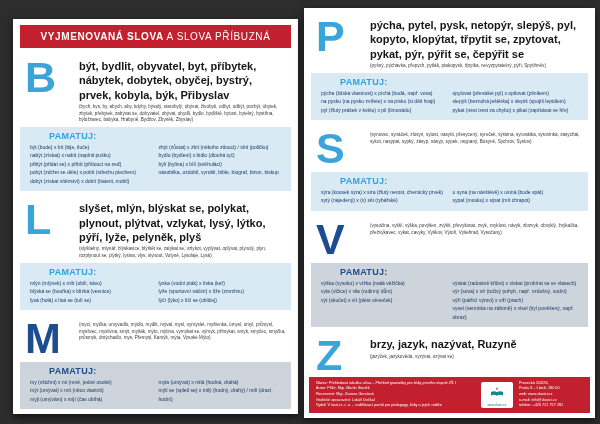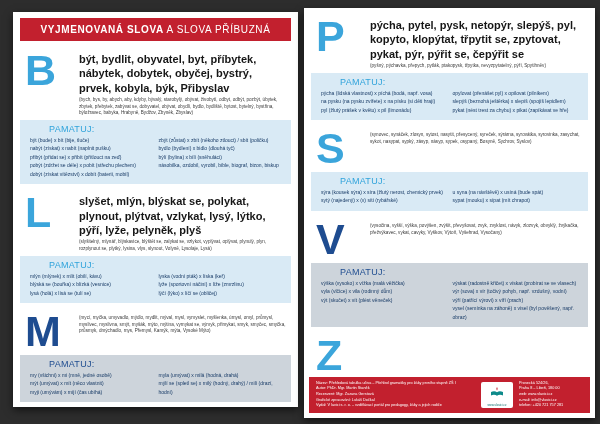--- a/index.html
+++ b/index.html
@@ -1,41 +1,41 @@
 <!DOCTYPE html>
 <html><head>
 <meta charset="utf-8">
 <style>
   html,body{margin:0;padding:0;}
   .canvas{
     position:relative;width:600px;height:424px;background:#2d2d2d;
     font-family:"Liberation Sans", sans-serif;overflow:hidden;
   }
   .page{position:absolute;background:#ffffff;box-shadow:0 3px 8px rgba(0,0,0,.6);overflow:hidden;}
-  .page-left{left:13px;top:12px;width:285px;height:395px;}
+  .page-left{left:13px;top:19px;width:285px;height:395px;}
   .page-right{left:304px;top:8px;width:291px;height:410px;}
 
   .header-band{
     margin:6px 7px 7px;background:#c2202e;color:#ffffff;text-align:center;
     padding:6px 2px;font-size:10px;letter-spacing:.6px;white-space:nowrap;
   }
   .header-band .b{font-weight:800;}
 
   .section{display:flex;gap:8px;padding:2px 12px 0;margin-bottom:3px;}
   .letter{flex:0 0 46px;width:46px;font-size:43px;font-weight:800;line-height:.95;text-align:left;}
   .letter.blue{color:#3ba5db;}
   .letter.navy{color:#1e4c90;}
   .words{flex:1;padding-top:2px;}
   .main{font-size:11px;font-weight:700;color:#161616;line-height:1.3;}
   .sub{font-size:4.6px;color:#3a3a3a;line-height:1.45;margin-top:2px;}
 
   .pamatuj{margin:2px 7px 6px;padding:4px 10px 6px;}
   .blue-box{background:#d9eaf5;}
   .grey-box{background:#cdd4db;}
-  .pam-title{font-size:9px;font-weight:400;color:#2fa3db;margin-bottom:2px;letter-spacing:.3px;padding-left:19px;}
+  .pam-title{font-size:9px;font-weight:700;color:#2fa3db;margin-bottom:2px;letter-spacing:.3px;padding-left:19px;}
   .grey-box .pam-title{color:#1e4c90;}
   .pam-cols{display:flex;gap:6px;}
   .pam-col{flex:1;font-size:5px;color:#173a66;line-height:1.7;white-space:pre-line;}
 
   .footer{
     position:absolute;left:5px;right:5px;bottom:5px;background:#c2202e;
     display:flex;align-items:center;gap:6px;padding:4px 7px;color:#ffffff;
   }
   .footer-left{flex:1;font-size:3.8px;line-height:1.5;white-space:pre-line;}
   .footer-logo{flex:0 0 30px;background:#ffffff;border-radius:2px;padding:2px 1px 1px;
@@ -167,20 +167,24 @@
 výt (skučet) x vít (plést věneček)</div>
         <div class="pam-col">výskat (radostně křičet) x vískat (probírat se ve vlasech)
 výr (sova) x vír (točivý pohyb, např. vzdušný, vodní)
 výří (patřící výrovi) x víří (prach)
 vysel (semínka na záhoně) x visel (byl pověšený, např. obraz)</div>
       </div>
     </div>
 
     <div class="section">
       <div class="letter blue">Z</div>
+      <div class="words">
+        <div class="main">brzy, jazyk, nazývat, Ruzyně</div>
+        <div class="sub">(jazýček, jazykověda, vyzývat, ozývat se)</div>
+      </div>
     </div>
     <div class="pamatuj blue-box" style="margin-bottom:40px;">
       <div class="pam-title">PAMATUJ:</div>
       <div class="pam-cols">
         <div class="pam-col">brzy (časně) x brzičko (přípona -íčko)</div>
         <div class="pam-col"></div>
       </div>
     </div>
 
     <div class="footer">

